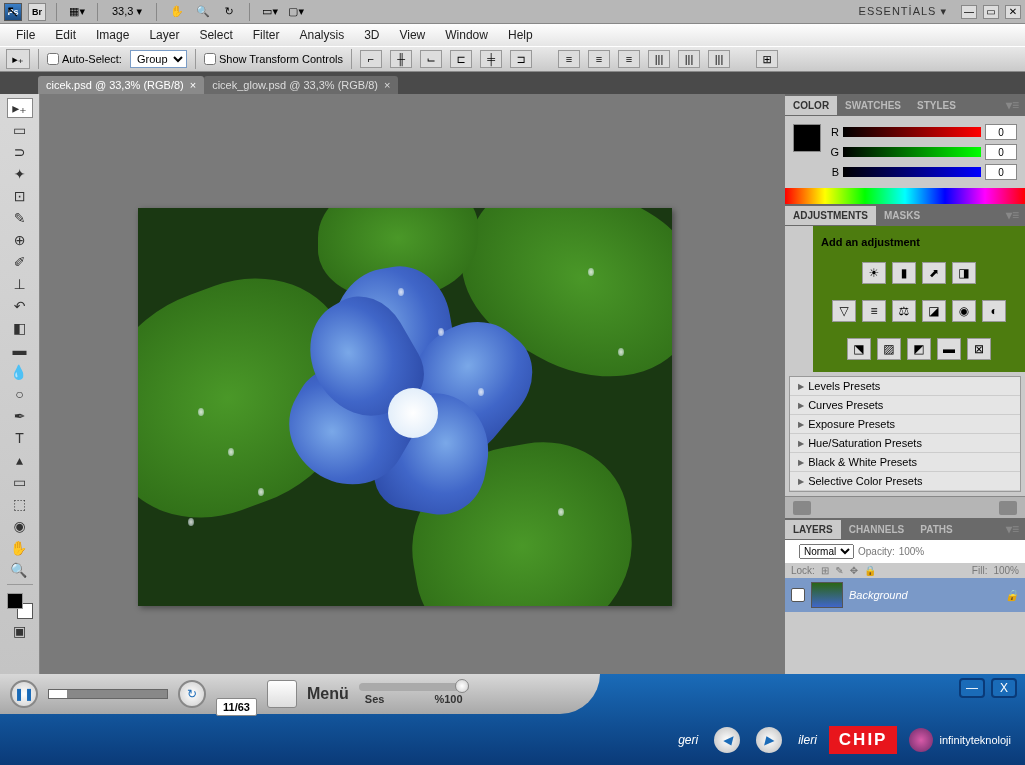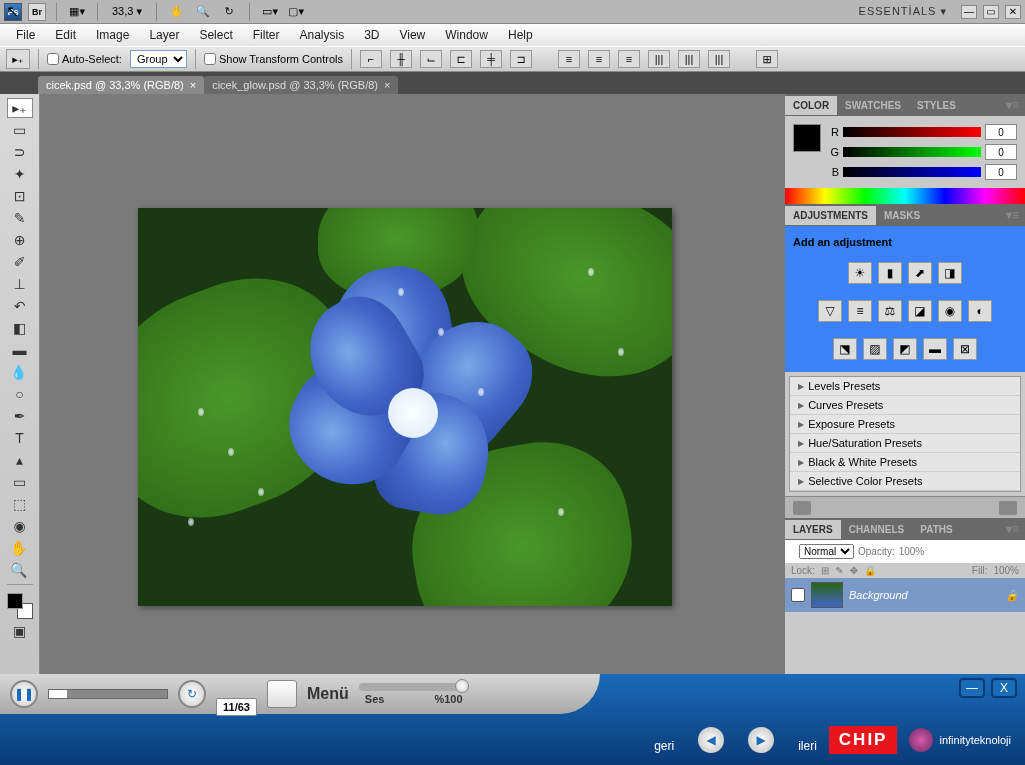--- a/index.html
+++ b/index.html
@@ -50,21 +50,21 @@
 .color-swatch { width:28px; height:28px; background:#000; border:1px solid #888; }
 .sliders { flex:1; display:flex; flex-direction:column; gap:4px; font-size:11px; }
 .slider-row { display:flex; align-items:center; gap:4px; }
 .slider-row label { width:10px; text-align:right; }
 .slider-track { flex:1; height:10px; position:relative; }
 .slider-r { background:linear-gradient(to right,#000,#f00); }
 .slider-g { background:linear-gradient(to right,#000,#0f0); }
 .slider-b { background:linear-gradient(to right,#000,#00f); }
 .slider-val { width:32px; height:16px; border:1px solid #888; background:#fff; font-size:10px; text-align:center; }
 .spectrum { height:16px; background:linear-gradient(to right,#f00,#ff0,#0f0,#0ff,#00f,#f0f,#f00); }
-.adj-panel { background:#3b82f6; padding:4px 8px; }
+.adj-panel { background:#4d7c0f; padding:4px 8px;margin-left:28px; }
 .adj-label { font-size:11px; font-weight:bold; padding:6px 0; }
 .adj-icons { display:flex; flex-wrap:wrap; gap:6px; justify-content:center; padding:8px; }
 .adj-icon { width:24px; height:22px; background:#ddd; border:1px solid #999; cursor:pointer; display:flex; align-items:center; justify-content:center; font-size:12px; }
 .preset-list { border:1px solid #999; background:#e5e5e5; margin:4px; }
 .preset-item { padding:3px 8px; font-size:11px; border-bottom:1px solid #ccc; cursor:pointer; display:flex; align-items:center; gap:4px; }
 .preset-item::before { content:"▶"; font-size:8px; color:#666; }
 .panel-footer { height:22px; background:#b5b5b5; border-top:1px solid #888; display:flex; align-items:center; justify-content:space-between; padding:0 8px; }
 .pf-icon { width:18px; height:14px; background:#888; border-radius:2px; cursor:pointer; }
 .layers-opts { display:flex; align-items:center; gap:4px; padding:4px 14px; font-size:10px; background:#ffffff; }
 .layers-opts select { font-size:10px; }
@@ -80,21 +80,21 @@
 .prog-bar { width:120px; height:10px; background:#888; border:1px solid #666; position:relative; }
 .prog-fill { height:100%; background:#fff; width:15%; }
 .counter { background:#fff; border:1px solid #888; padding:2px 6px; font-size:11px; font-weight:bold; border-radius:2px;margin-top:25px; }
 .menu-btn { width:30px; height:28px; background:linear-gradient(#fff,#ddd); border:1px solid #888; border-radius:3px; cursor:pointer; }
 .menu-lbl { font-size:16px; color:#333; font-weight:bold; }
 .vol-slider { width:110px; height:8px; background:#aaa; border-radius:4px; position:relative; }
 .vol-knob { position:absolute; right:0; top:-4px; width:14px; height:14px; background:radial-gradient(#fff,#ccc); border-radius:50%; border:1px solid #888; }
 .vol-lbl { font-size:11px; color:#333; font-weight:bold; }
 .player-bot { flex:1; display:flex; align-items:center; padding:0 14px; gap:12px; }
 .lesson-title { font-size:17px; color:#fff; font-weight:bold; font-style:italic; }
-.nav-area { margin-left:auto; display:flex; align-items:flex-end; gap:24px; color:#fff; font-size:12px; }
+.nav-area { margin-left:auto; display:flex; align-items:center; gap:16px; color:#fff; font-size:12px; font-style:italic; }
 .nav-btn { width:26px; height:26px; border-radius:50%; background:radial-gradient(#fff,#bbb); display:flex; align-items:center; justify-content:center; color:#1a6bb8; font-size:12px; cursor:pointer; }
 .chip-logo { background:#e8151c; color:#fff; font-weight:bold; font-size:17px; letter-spacing:2px; padding:4px 10px; font-family:Liberation Sans, sans-serif; }
 .inf-logo { display:flex; align-items:center; gap:6px; color:#fff; font-size:11px; }
 .inf-icon { width:24px; height:24px; border-radius:50%; background:radial-gradient(#d85aa8,#6a2a68); }
 .top-right-box { position:absolute; right:8px; top:4px; display:flex; gap:6px; }
 .trb { width:26px; height:20px; border:2px solid #0a3a78; border-radius:4px; background:#1a6bb8; color:#fff; display:flex; align-items:center; justify-content:center; font-size:12px; cursor:pointer; }
 .cursor-icon { position:absolute; left:6px; top:2px; color:#000; font-size:16px; pointer-events:none; z-index:100; }
 </style>
 </head>
 <body>

